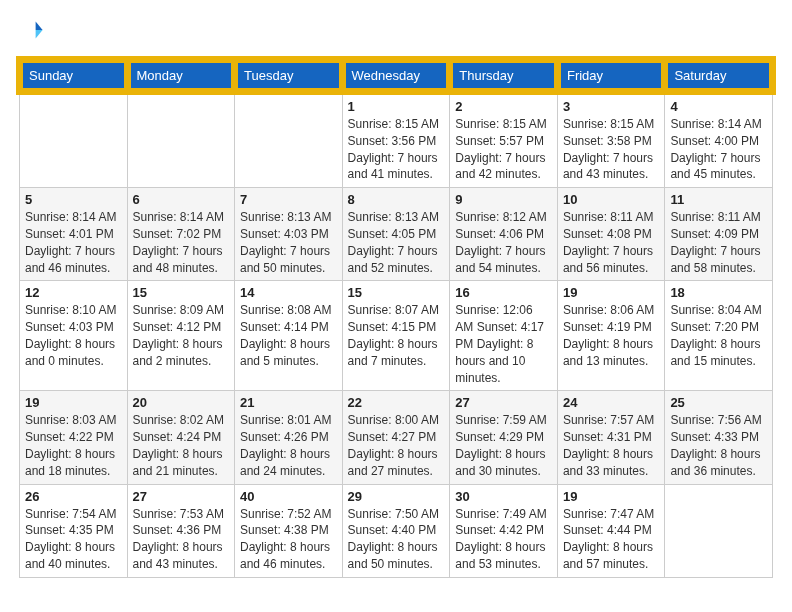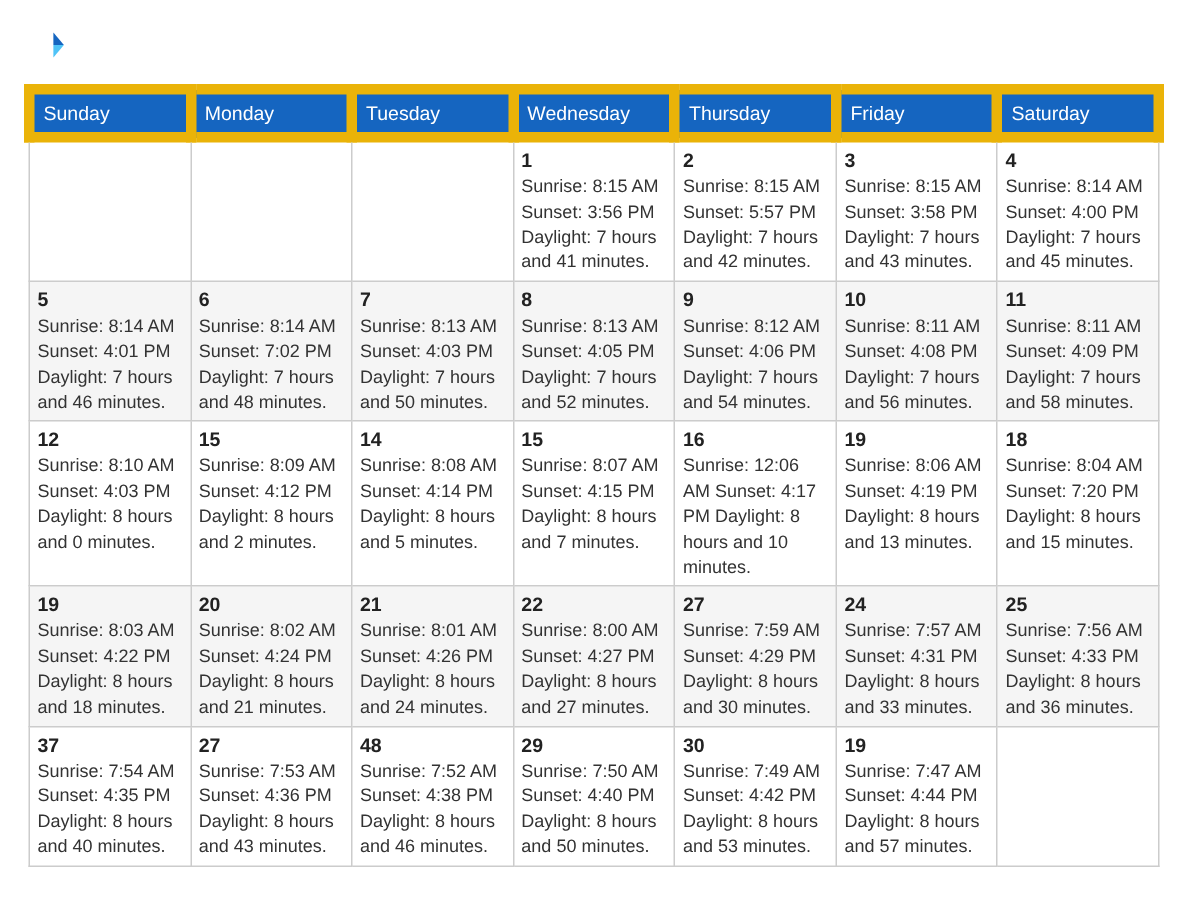--- a/index.html
+++ b/index.html
@@ -272,33 +272,33 @@
         </td>
         <td>
           <div class="day-num">25</div>
           <div class="day-info">Sunrise: 7:56 AM
 Sunset: 4:33 PM
 Daylight: 8 hours and 36 minutes.</div>
         </td>
       </tr>
       <tr>
         <td>
-          <div class="day-num">37</div>
+          <div class="day-num">26</div>
           <div class="day-info">Sunrise: 7:54 AM
 Sunset: 4:35 PM
 Daylight: 8 hours and 40 minutes.</div>
         </td>
         <td>
           <div class="day-num">27</div>
           <div class="day-info">Sunrise: 7:53 AM
 Sunset: 4:36 PM
 Daylight: 8 hours and 43 minutes.</div>
         </td>
         <td>
-          <div class="day-num">48</div>
+          <div class="day-num">40</div>
           <div class="day-info">Sunrise: 7:52 AM
 Sunset: 4:38 PM
 Daylight: 8 hours and 46 minutes.</div>
         </td>
         <td>
           <div class="day-num">29</div>
           <div class="day-info">Sunrise: 7:50 AM
 Sunset: 4:40 PM
 Daylight: 8 hours and 50 minutes.</div>
         </td>

